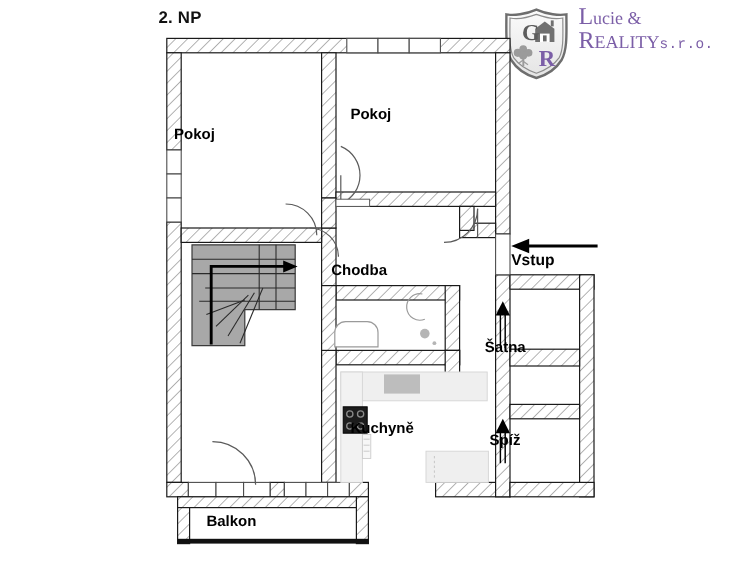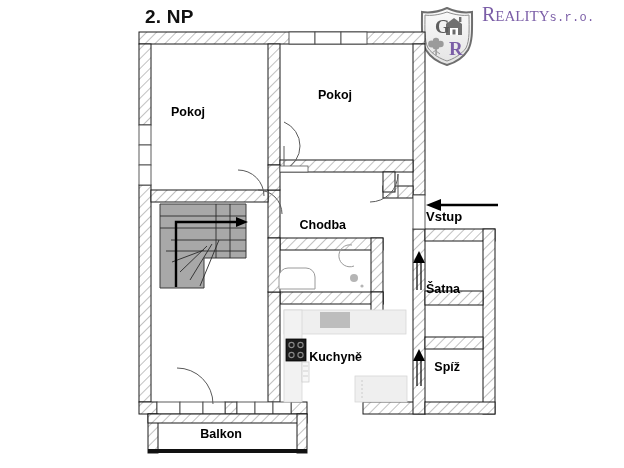--- a/index.html
+++ b/index.html
@@ -9,22 +9,22 @@
     font-family:"Liberation Sans", sans-serif;
     position:relative;
     overflow:hidden;
   }
   #plan-root{position:absolute;left:0;top:0;width:624px;height:468px;}
   svg{display:block;}
 
   
   .title-text{
     position:absolute;
-    left:145px; top:6px;
-    font-size:19px;
+    left:132px; top:6px;
+    font-size:14px;
     font-weight:bold;
     color:#111111;
     letter-spacing:0.2px;
   }
 
   
   #logo{
     position:absolute;
     left:416px; top:2px;
     width:206px; height:68px;
@@ -43,21 +43,21 @@
   #logo .brand .cap{font-size:20px;}
   #logo .brand .sm{font-size:15px;}
   #logo .brand .tiny{font-size:12px;letter-spacing:0.3px;font-family:Liberation Mono, monospace;}
 
   
   .rlabel{
     position:absolute;
     font-size:12.5px;
     font-weight:bold;
     color:#000;
-    text-align:right;
+    text-align:left;
     white-space:nowrap;
     line-height:1.22;
     pointer-events:none;
   }
   .rlabel.two{white-space:normal;}
   .vstup{
     position:absolute;
     font-size:13px;
     font-weight:bold;
     color:#000;
@@ -97,20 +97,23 @@
           <circle cx="20" cy="41" r="3.6"></circle>
           <rect x="19.3" y="41" width="1.6" height="9"></rect>
           <path d="M20 45 L16 48 M20 46 L24 49" stroke="#9b9b9b" stroke-width="1" fill="none"></path>
         </g>
 
         <text x="19" y="28" font-family="Liberation Serif, serif" font-size="19" font-weight="bold" fill="#5d5d5d">G</text>
         <text x="33" y="50" font-family="Liberation Serif, serif" font-size="19" font-weight="bold" fill="#7b5ea7">R</text>
       </svg>
     </div>
     <div class="brand">
+      <span class="ln">
+        <span class="cap">L</span><span class="sm">ucie &amp;</span>
+      </span>
       <span class="ln">
         <span class="cap">R</span><span class="sm">EALITY</span><span class="tiny">s.r.o.</span>
       </span>
     </div>
   </div>
 
   <svg width="624" height="468" viewBox="0 0 624 468" style="position:absolute;left:0;top:0;">
     <defs>
       <pattern id="hatch" width="7" height="7" patternUnits="userSpaceOnUse" patternTransform="rotate(45)">
         <rect width="7" height="7" fill="#ffffff"></rect>

